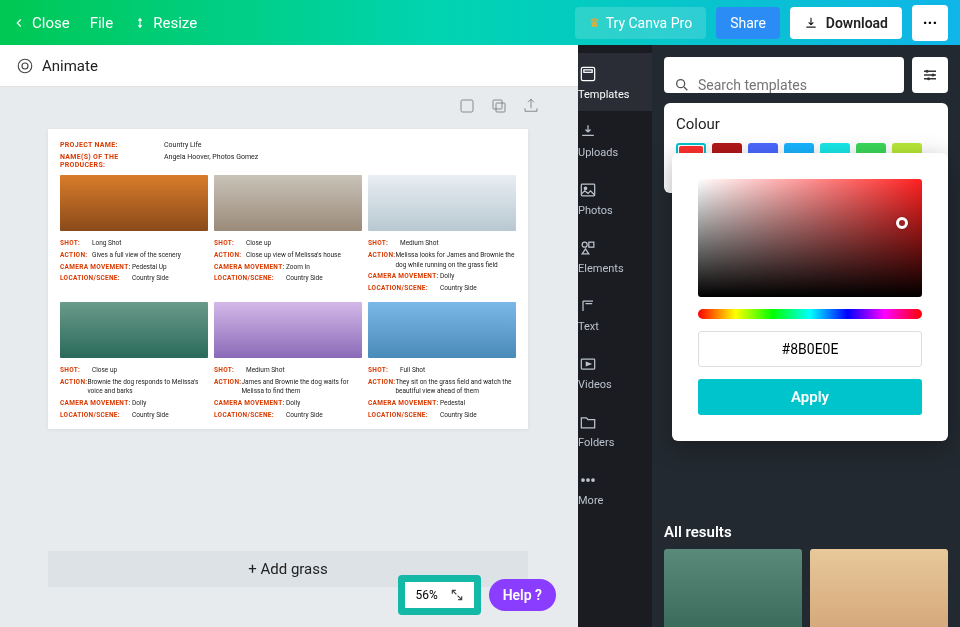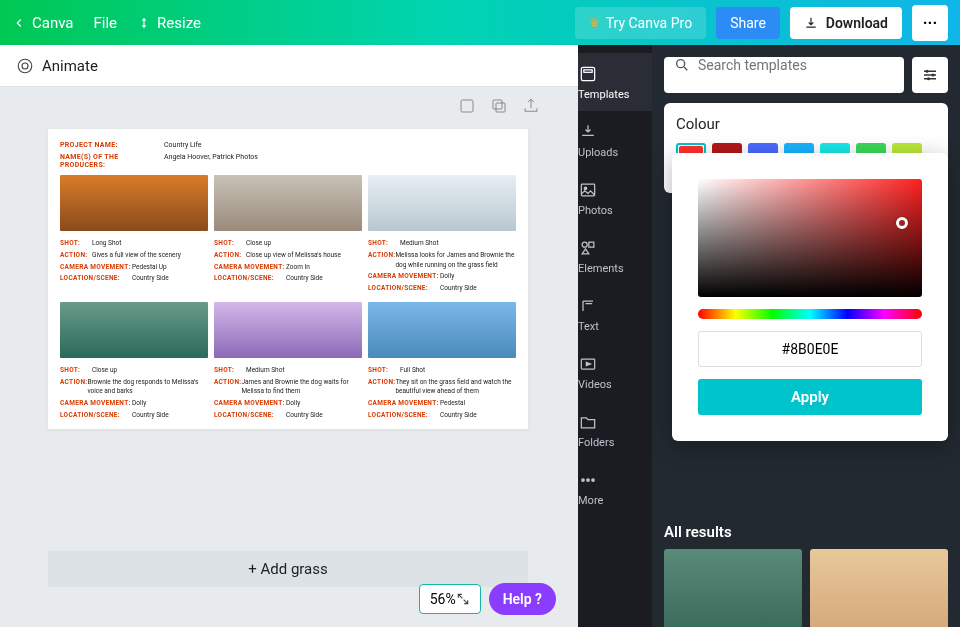--- a/index.html
+++ b/index.html
@@ -33,29 +33,29 @@
 .t4{background:linear-gradient(#6a9a8a,#2a6a5a)}
 .t5{background:linear-gradient(#d4b8e8,#8a6ab8)}
 .t6{background:linear-gradient(#7ab8e8,#4a8ab8)}
 .card-txt{font-size:6.5px;line-height:1.5}
 .card-txt .row{display:flex;margin-top:2px}
 .card-txt .k{color:#d93a00;font-weight:700;width:72px;letter-spacing:.3px}
 .card-txt .k2{color:#d93a00;font-weight:700;width:32px;letter-spacing:.3px}
 .card-txt .v{color:#222}
 .addpage{position:absolute;bottom:40px;left:48px;width:480px;height:36px;background:#dde2e6;display:flex;align-items:center;justify-content:center;font-size:15px;color:#222;cursor:pointer}
 .zoom-ctrl{position:absolute;bottom:12px;right:22px;display:flex;align-items:center;gap:8px}
-.zoom-box{background:#fff;border:1px solid #14b8a6;padding:6px 10px;border-radius:4px;font-size:14px;display:flex;align-items:center;}
+.zoom-box{background:#fff;border:7px solid #14b8a6;padding:6px 10px;border-radius:4px;font-size:12px;display:flex;align-items:center;gap:12px}
 .help-btn{background:#8b3dff;color:#fff;border:none;padding:8px 14px;border-radius:18px;font-size:14px;font-weight:600;cursor:pointer}
 .side-rail{width:74px;background:#1a1c22;display:flex;flex-direction:column;align-items:center;padding-top:8px}
 .rail-item{width:100%;height:58px;display:flex;flex-direction:column;align-items:flex-start;justify-content:center;gap:4px;color:#bbc2cc;font-size:11px;cursor:pointer}
 .rail-item.active{background:#2a2d36;color:#fff}
 .rail-item svg{width:20px;height:20px;stroke:currentColor;fill:none;stroke-width:1.5}
 .right-panel{width:308px;background:#222930;padding:12px;position:relative;overflow:hidden}
 .search-row{display:flex;gap:8px;margin-bottom:10px}
-.search-box{flex:1;background:#fff;border-radius:4px;height:36px;display:flex;align-items:flex-start;padding:0 10px;gap:8px}
+.search-box{flex:1;background:#fff;border-radius:4px;height:36px;display:flex;align-items:flex-end;padding:0 10px;gap:8px}
 .search-box input{border:none;outline:none;font-size:14px;flex:1}
 .filter-btn{width:36px;height:36px;background:#fff;border-radius:4px;display:flex;align-items:center;justify-content:center;cursor:pointer}
 .colour-card{background:#fff;border-radius:6px;padding:12px}
 .colour-title{font-size:15px;color:#222;margin-bottom:10px}
 .swatches{display:flex;gap:6px;margin-bottom:8px}
 .sw{width:30px;height:30px;border-radius:3px;cursor:pointer}
 .sw.sel{border:2px solid #00c4cc;padding:1px}
 .sw.sel .inner{width:100%;height:100%;border-radius:2px}
 .picker-pop{position:absolute;top:108px;left:20px;width:276px;background:#fff;border-radius:6px;box-shadow:0 6px 24px rgba(0,0,0,.3);padding:26px;z-index:10}
 .sat-area{width:100%;height:118px;border-radius:3px;position:relative;background:linear-gradient(to top,#000,transparent),linear-gradient(to right,#fff,#ff2020);cursor:crosshair}
@@ -72,21 +72,21 @@
 </style>
 </head>
 <body>
 
 <div class="topbar">
   <div class="tb-left">
     <div class="tb-item">
       <svg viewBox="0 0 24 24">
           <path d="M15 6l-6 6 6 6" stroke="#fff" stroke-width="2" fill="none"></path>
         </svg>
-      <span>Canva</span>
+      <span>Close</span>
     </div>
     <div class="tb-item">
         <span>File</span>
       </div>
     <div class="tb-item">
       <svg viewBox="0 0 24 24">
           <path d="M12 3l-4 5h3v8h-3l4 5 4-5h-3V8h3z"></path>
         </svg>
       <span>Resize</span>
     </div>
@@ -130,21 +130,21 @@
             <path d="M12 3v12m0-12l-4 4m4-4l4 4M4 15v4h16v-4"></path>
           </svg>
       </div>
       <div class="doc">
         <div class="doc-meta">
             <span class="lbl">PROJECT NAME:</span>
             <span class="val">Country Life</span>
           </div>
         <div class="doc-meta">
             <span class="lbl">NAME(S) OF THE PRODUCERS:</span>
-            <span class="val">Angela Hoover, Patrick Photos</span>
+            <span class="val">Angela Hoover, Photos Gomez</span>
           </div>
         <div class="grid">
           <div class="thumb t1"></div>
             <div class="thumb t2"></div>
             <div class="thumb t3"></div>
         </div>
         <div class="grid" id="row1txt">
             <div class="card-txt">
               <div class="row">
                 <span class="k2">SHOT:</span>

